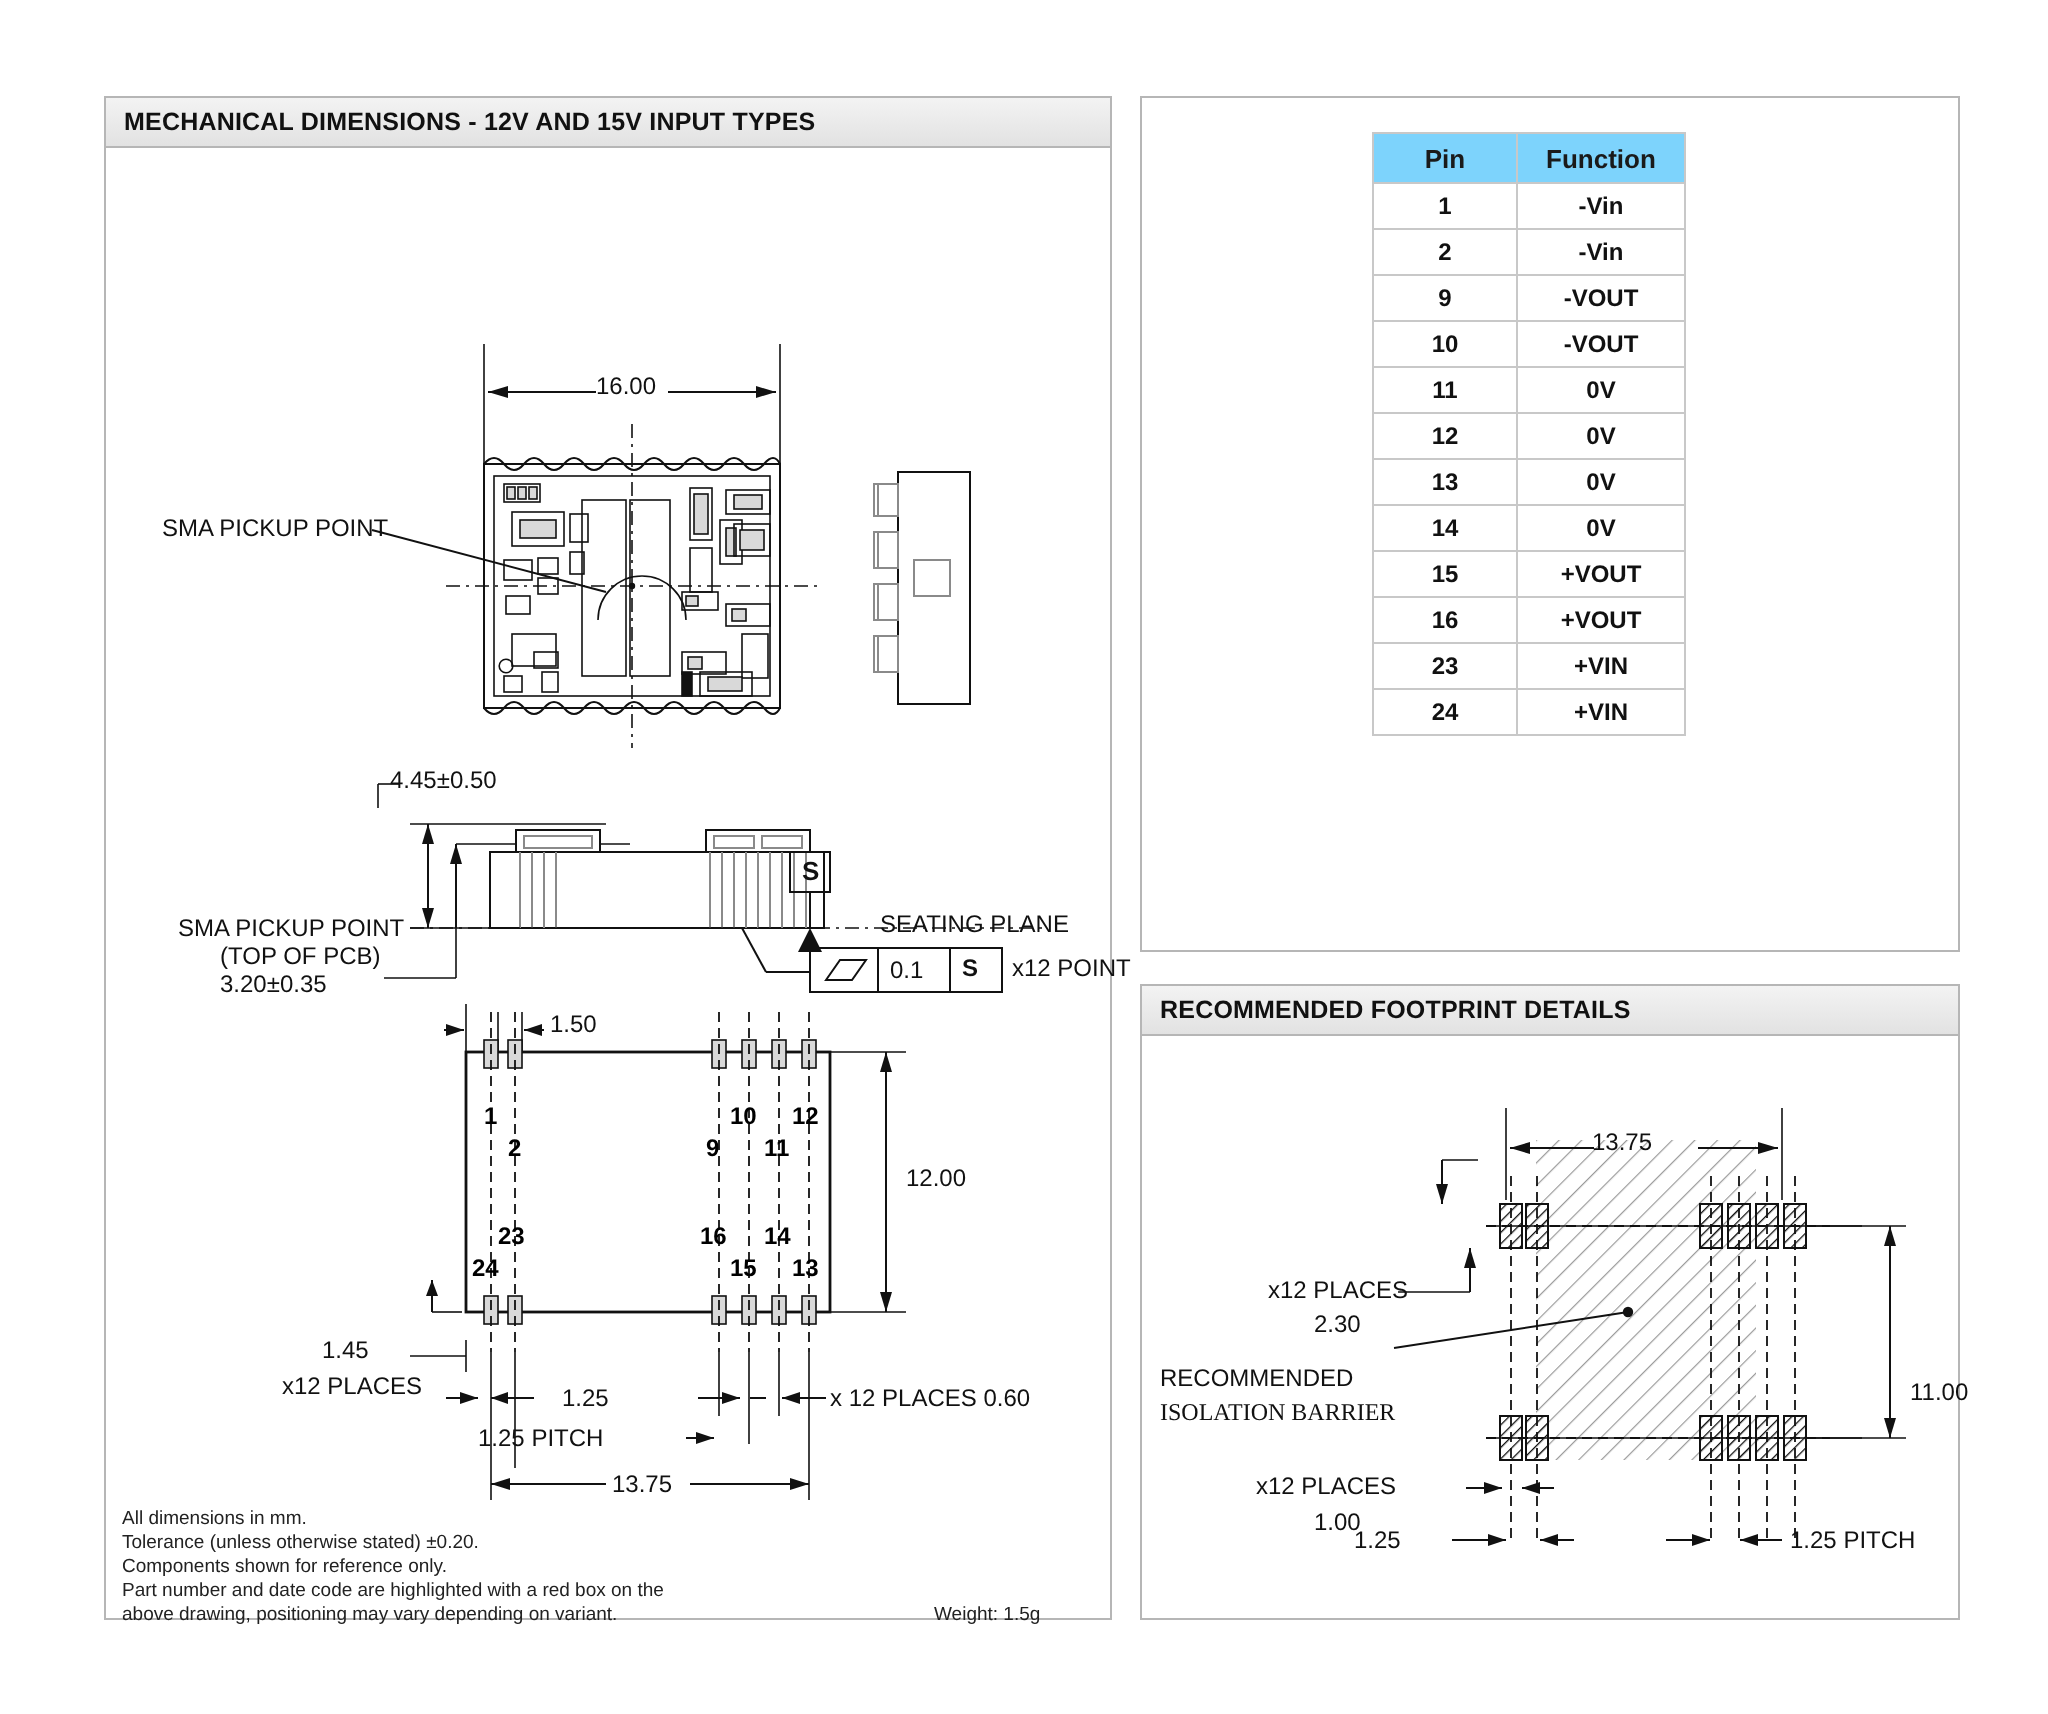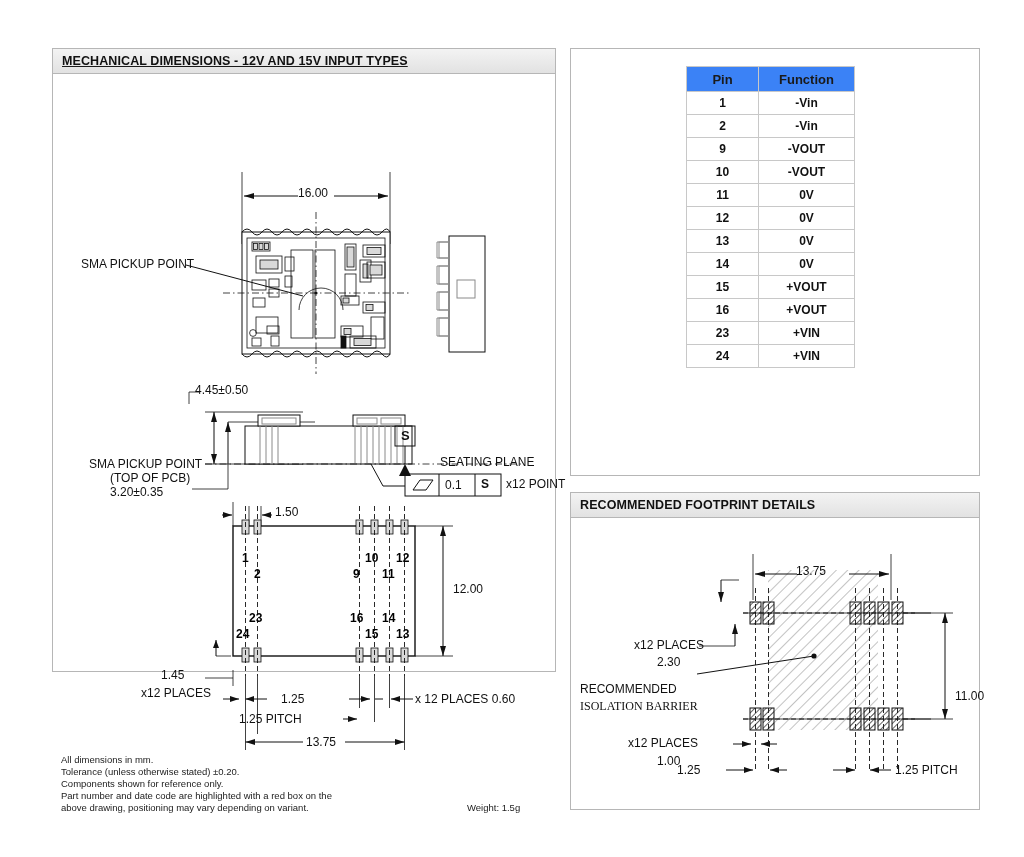--- a/index.html
+++ b/index.html
@@ -12,33 +12,33 @@
   .panel-header{
     height:24px;line-height:24px;
     background:linear-gradient(to bottom,#f3f3f3,#e2e2e2);
     border-bottom:1px solid #b6b6b6;
     font-size:12.5px;font-weight:bold;letter-spacing:.1px;
     padding-left:9px;color:#111;white-space:nowrap;
   }
   .panel-body{position:relative;width:100%;height:calc(100% - 25px);}
 
   
-  #panel-mech{left:52px;top:48px;width:504px;height:624px;text-decoration:underline;}
+  #panel-mech{left:52px;top:48px;width:504px;height:762px;}
   #panel-pins{left:570px;top:48px;width:410px;height:428px;}
   #panel-foot{left:570px;top:492px;width:410px;height:318px;}
 
   
   .pin-table{border-collapse:collapse;position:absolute;left:115px;top:17px;}
   .pin-table th,.pin-table td{
     border:1px solid #c8c8c8;text-align:center;
     font-size:12px;height:23px;box-sizing:border-box;
   }
-  .pin-table th{background:#3b82f6;font-weight:bold;font-size:13px;height:25px;}
+  .pin-table th{background:#7dd3fc;font-weight:bold;font-size:13px;height:25px;}
   .pin-table .c-pin{width:72px;}
-  .pin-table .c-fn{width:96px;}
+  .pin-table .c-fn{width:84px;}
   .pin-table td{font-weight:bold;color:#111;}
 
   
   .t{position:absolute;font-size:12px;white-space:nowrap;color:#111;}
   .t.b{font-weight:bold;}
   .pinnum{position:absolute;font-size:12px;font-weight:bold;color:#000;}
 
   .note{position:absolute;font-size:9.5px;line-height:12.6px;color:#222;white-space:nowrap;}
 
   svg{position:absolute;left:0;top:0;overflow:visible;}

